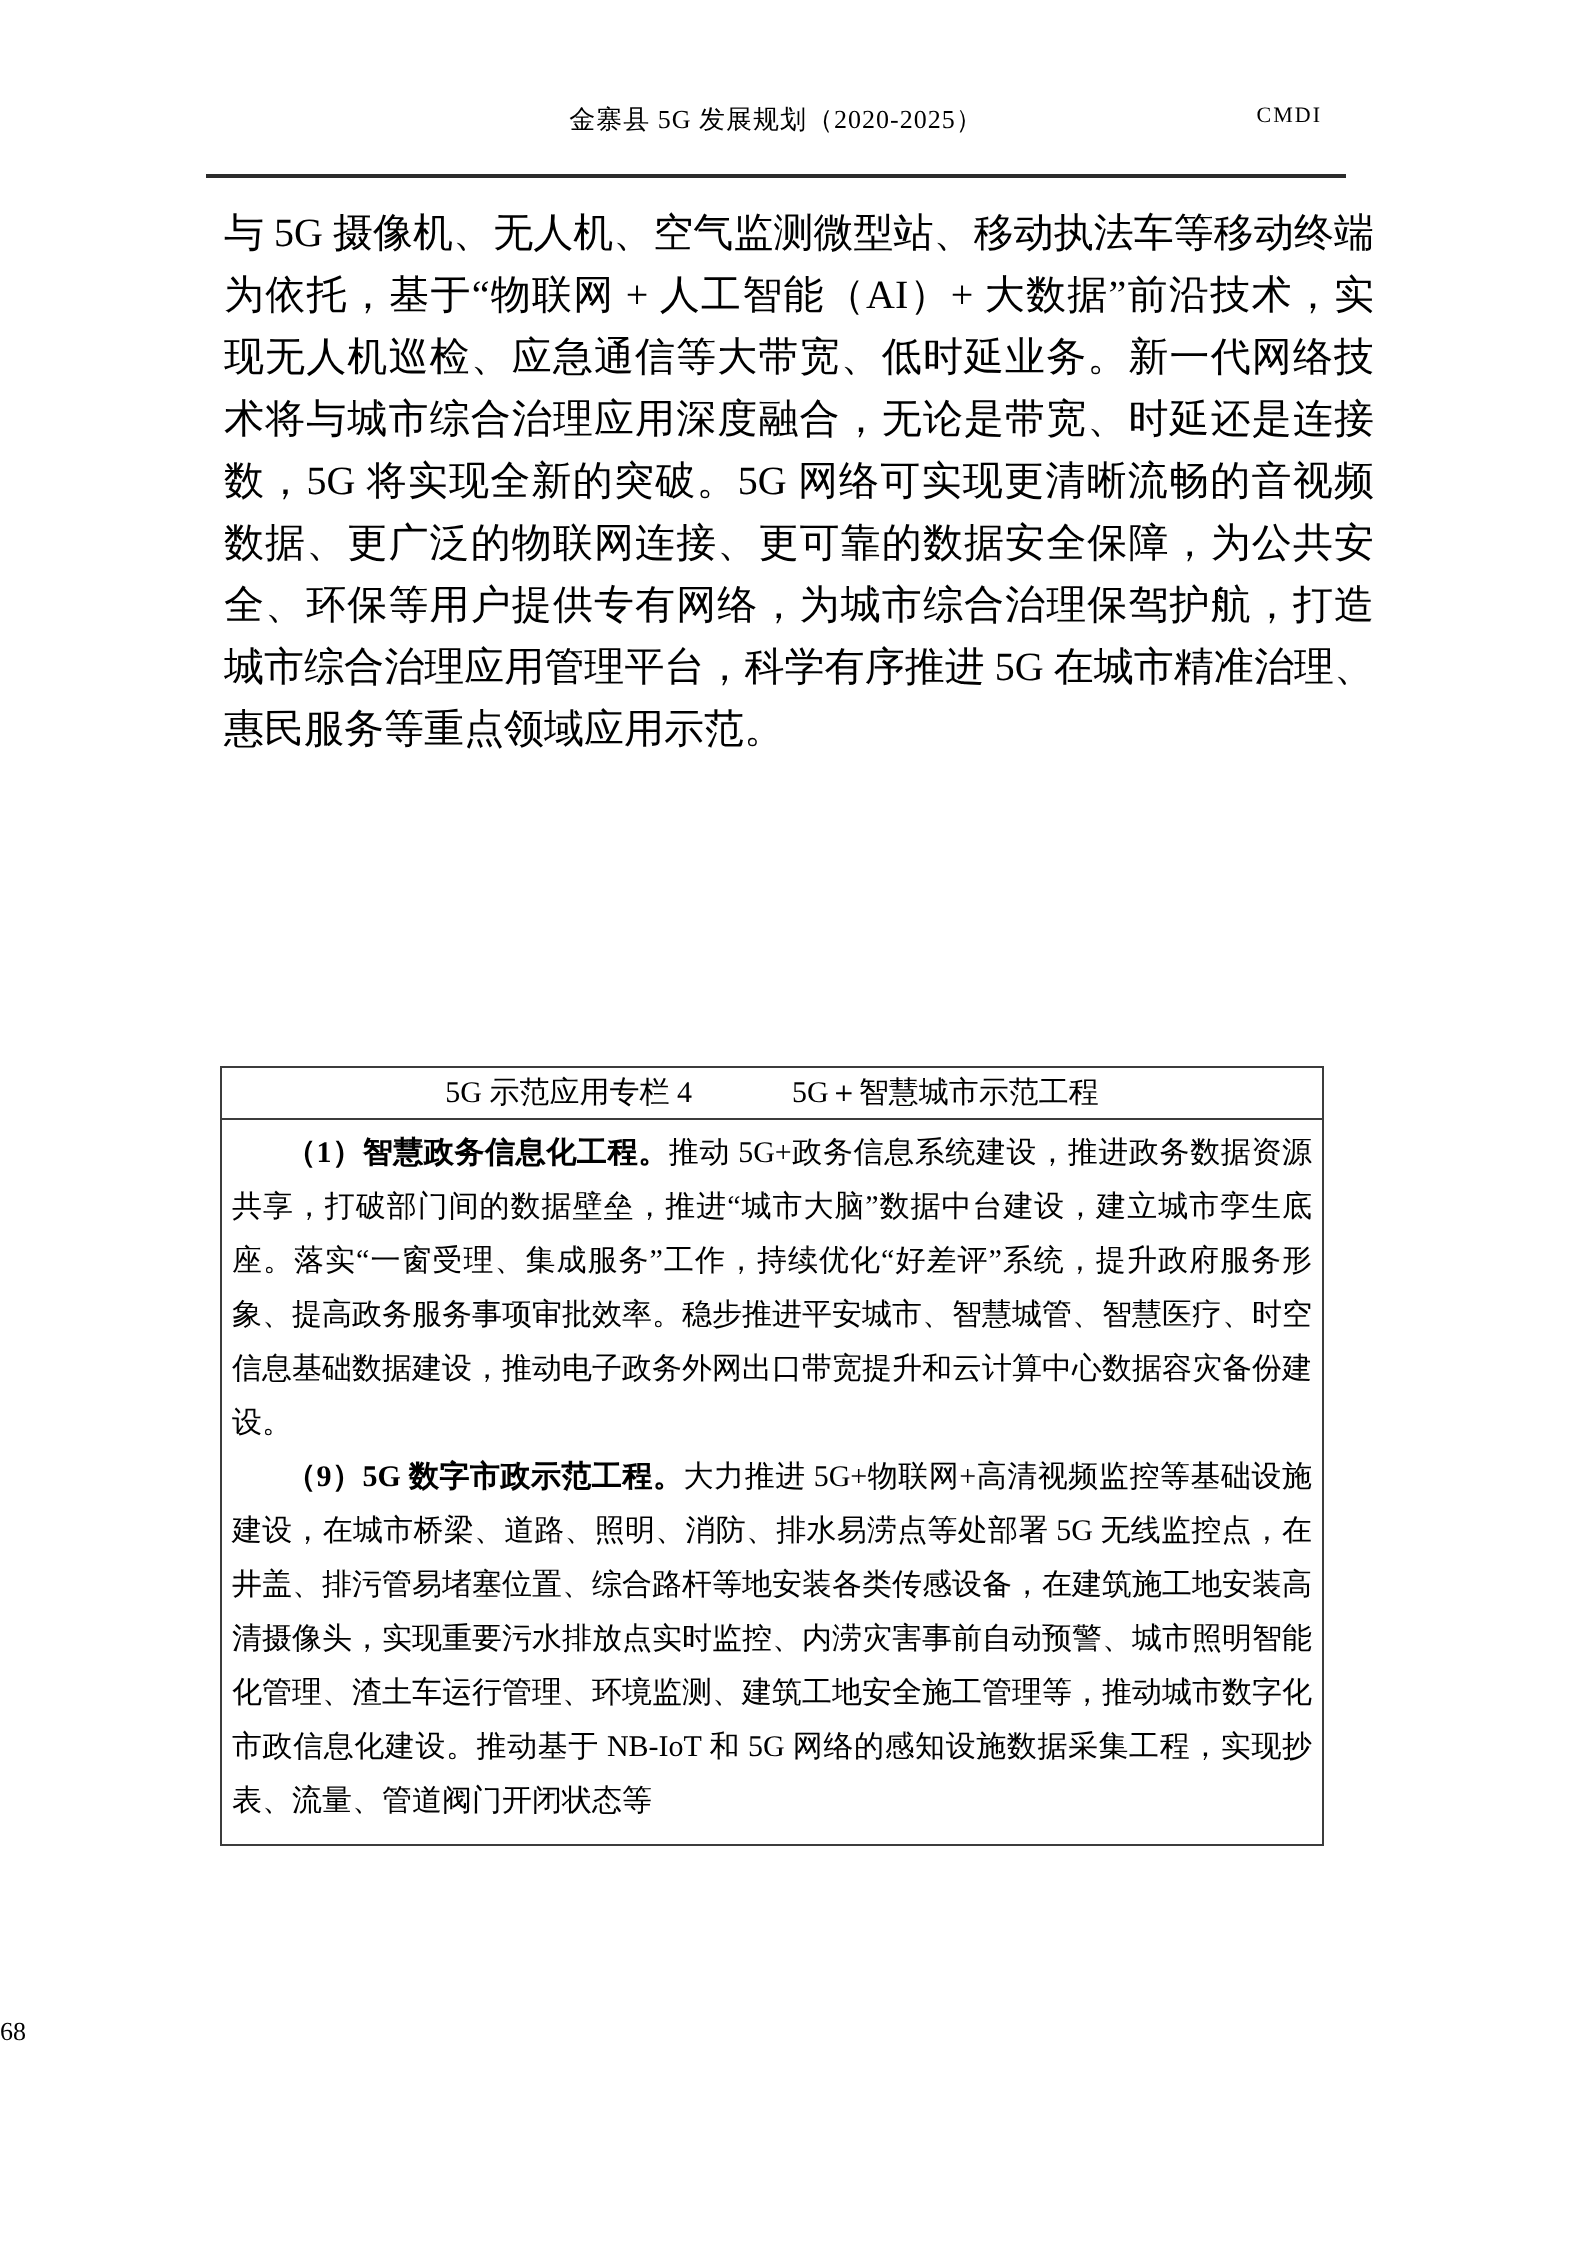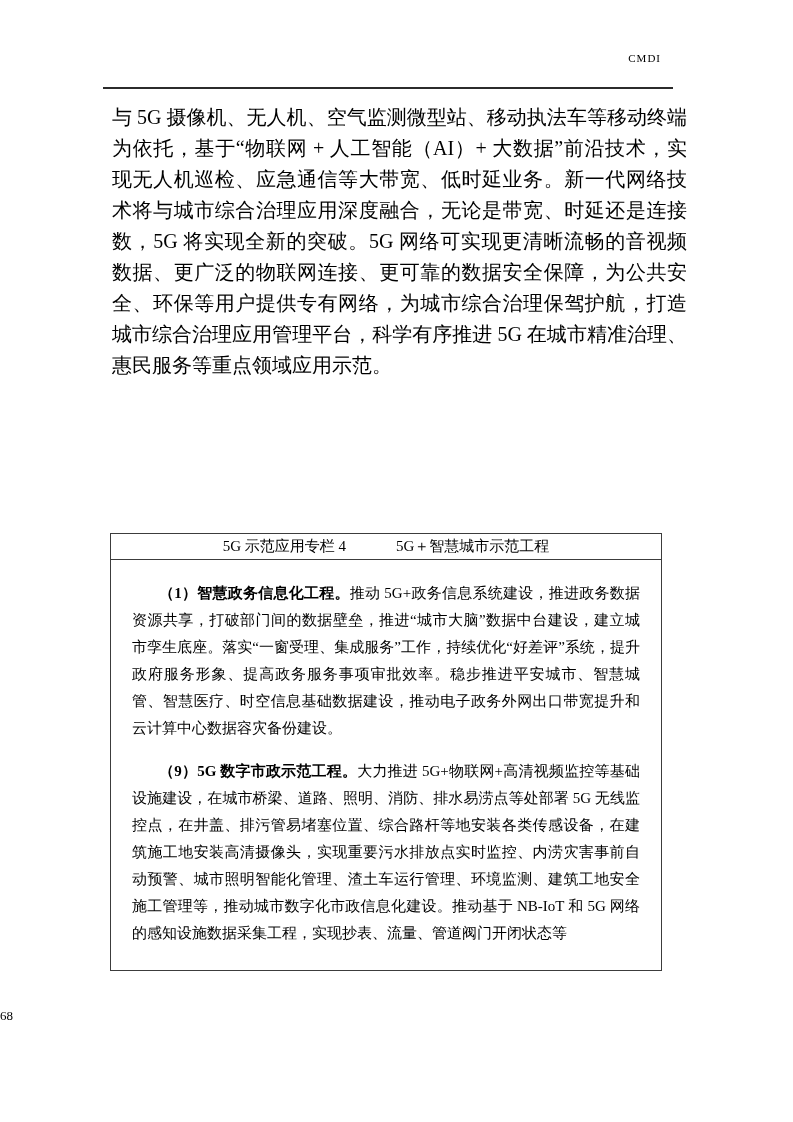--- a/index.html
+++ b/index.html
@@ -73,37 +73,38 @@
     font-size: 15px;
     white-space: nowrap;
   }
   .panel-body {
     padding: 4px 5px 7px 5px;
     font-size: 15px;
     line-height: 27px;
     text-align: justify;
     text-justify: inter-ideograph;
   }
-  .panel-para { margin: 16px; text-indent: 27px; }
+  .panel-para { margin: 0; text-indent: 27px; }
   .panel-para .item-label { font-weight: bold; }
   .footer {
     position: absolute;
     top: 1008px;
     left: 0;
     width: 100%;
     text-align: left;
     font-size: 13px;
   }
 </style>
 </head>
 <body>
 
 <div class="page">
 
   <div class="header-row">
+    <span class="header-title">金寨县 5G 发展规划（2020-2025）</span>
     <span class="header-brand">CMDI</span>
   </div>
   <div class="header-rule"></div>
 
   <div class="doc-body">
     <p class="para">与 5G 摄像机、无人机、空气监测微型站、移动执法车等移动终端为依托，基于“物联网 + 人工智能（AI）+ 大数据”前沿技术，实现无人机巡检、应急通信等大带宽、低时延业务。新一代网络技术将与城市综合治理应用深度融合，无论是带宽、时延还是连接数，5G 将实现全新的突破。5G 网络可实现更清晰流畅的音视频数据、更广泛的物联网连接、更可靠的数据安全保障，为公共安全、环保等用户提供专有网络，为城市综合治理保驾护航，打造城市综合治理应用管理平台，科学有序推进 5G 在城市精准治理、惠民服务等重点领域应用示范。</p>
   </div>
 
   <div class="panel">
     <div class="panel-header">

